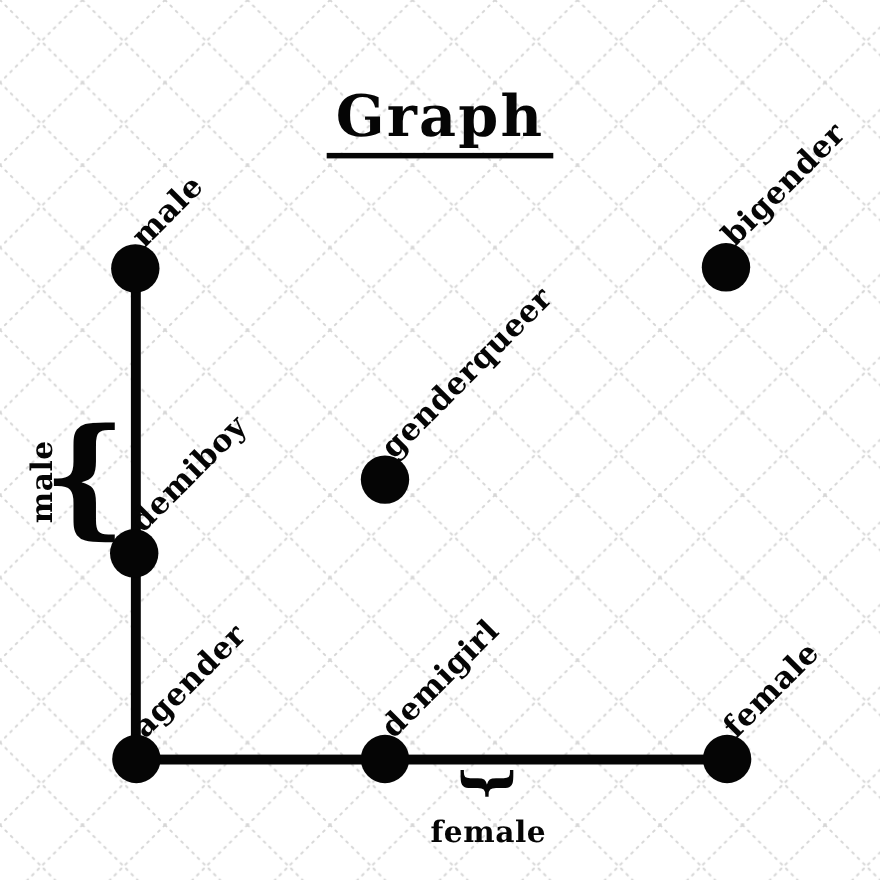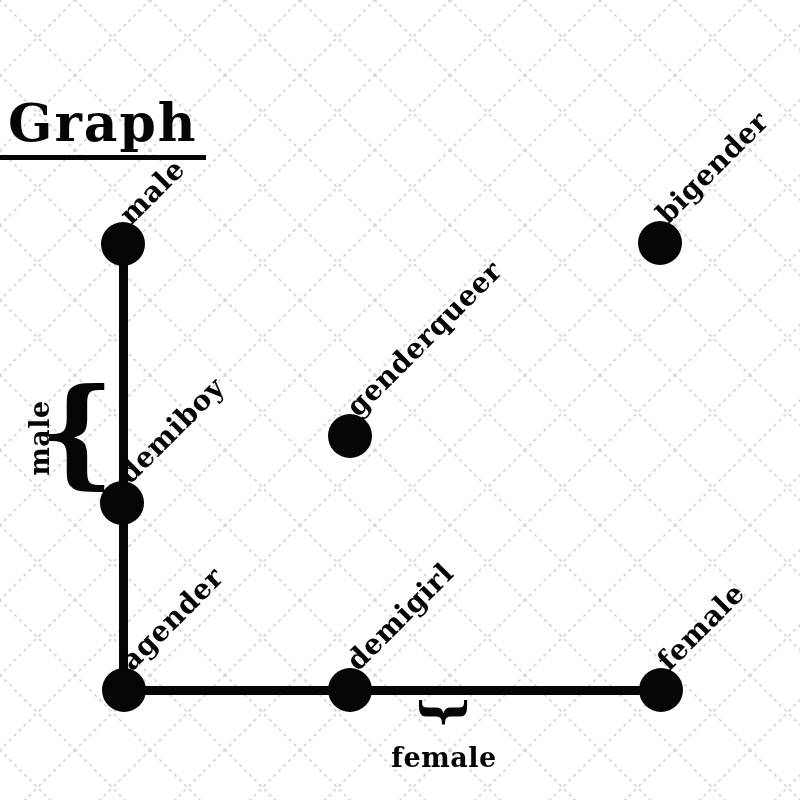--- a/index.html
+++ b/index.html
@@ -2,21 +2,21 @@
 <html><head>
 <meta charset="utf-8">
 <style>
   html,body{margin:0;padding:0;background:#ffffff;}
   .stage{
     position:relative;width:800px;height:800px;overflow:hidden;
     background:#ffffff;color:#050505;
     font-family:"DejaVu Serif","Liberation Serif",serif;
   }
   .pattern-svg{position:absolute;left:0;top:0;width:800px;height:800px;}
-  .title-wrap{position:absolute;top:76px;left:0;width:100%;margin-top:16px;}
+  .title-wrap{position:absolute;top:76px;left:0;width:100%;text-align:center;}
   .title{
     display:inline-block;font-weight:bold;font-size:52px;letter-spacing:2px;
     border-bottom:5px solid #050505;padding:0 8px 2px;
   }
   .edge{position:absolute;background:#050505;}
   .edge-vertical{left:119px;top:244px;width:9px;height:446px;}
   .edge-horizontal{left:124px;top:686px;width:537px;height:9px;}
   .node-group{position:absolute;width:0;height:0;}
   .dot{
     position:absolute;left:-22px;top:-22px;width:44px;height:44px;

